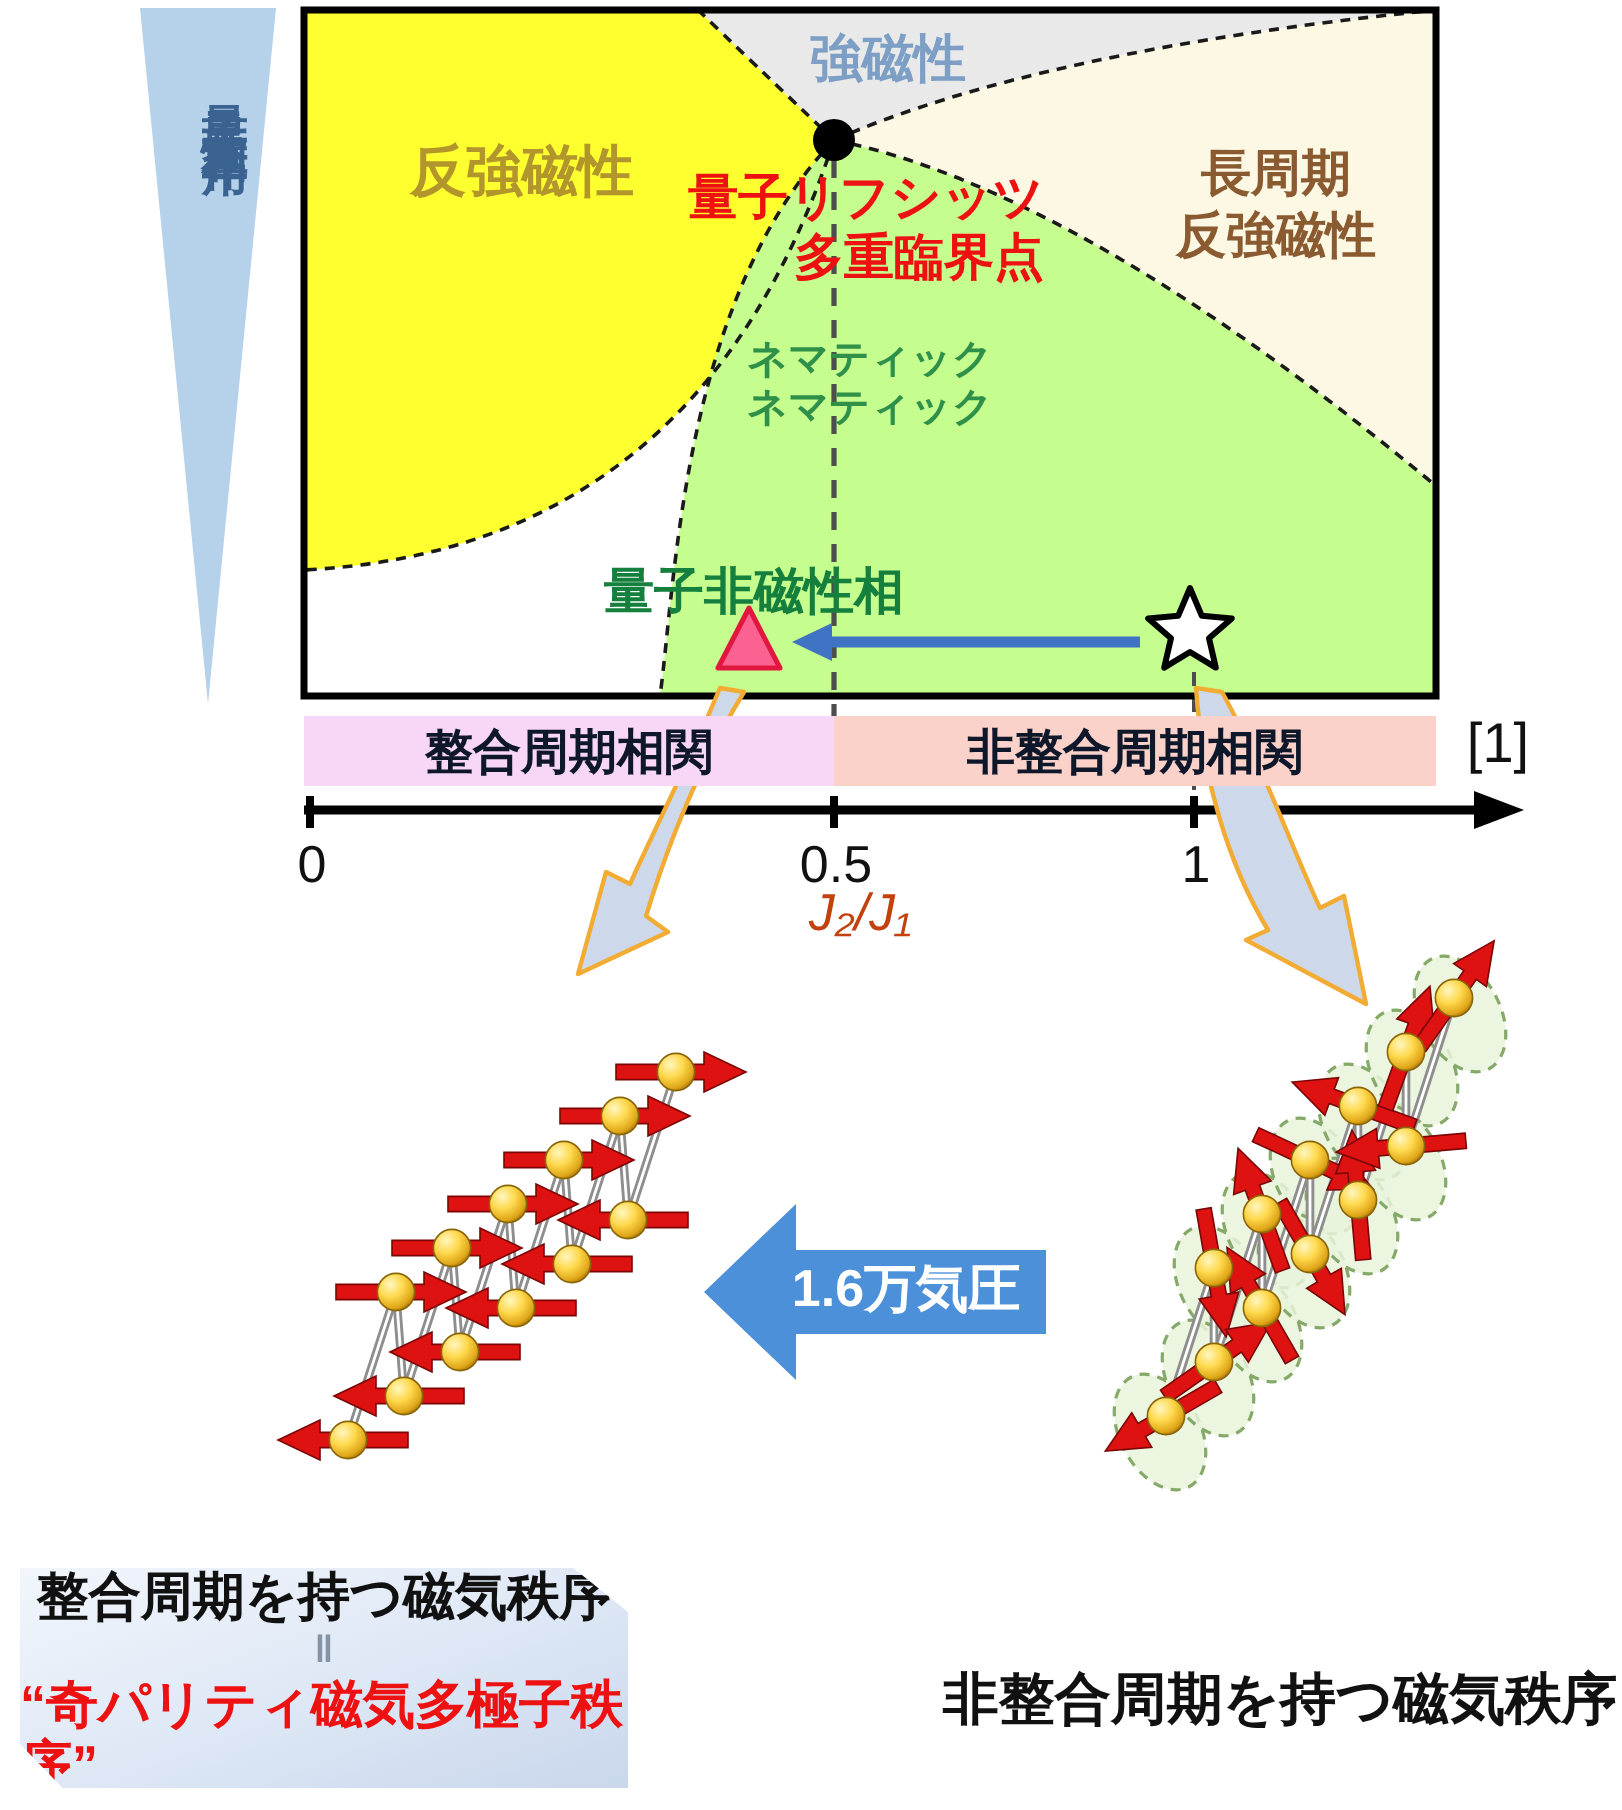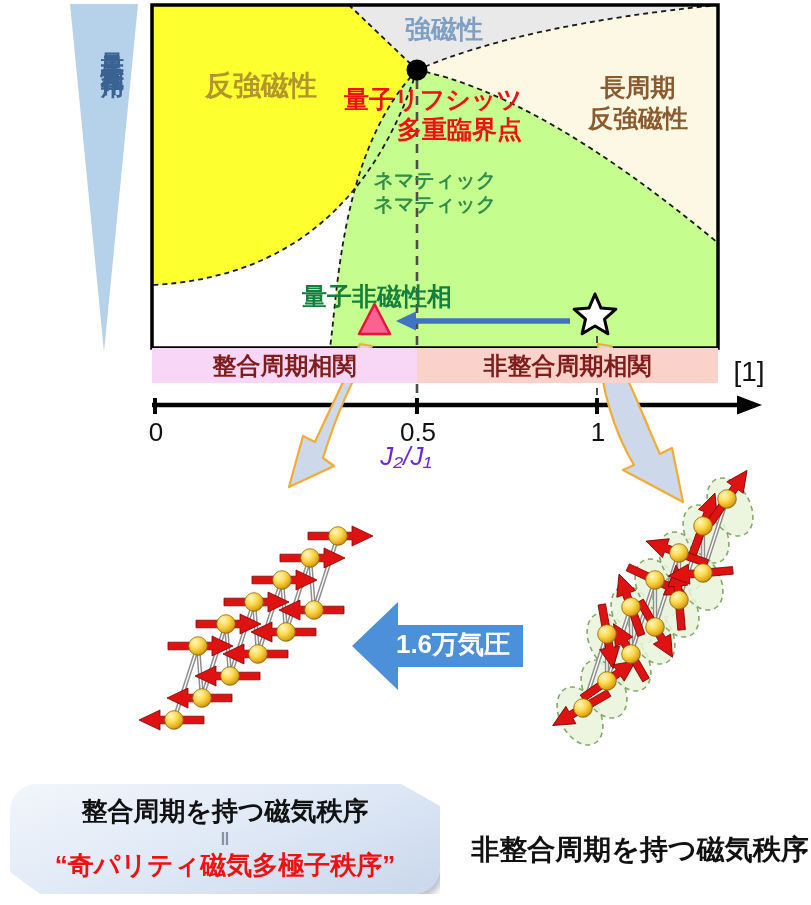--- a/index.html
+++ b/index.html
@@ -10,35 +10,35 @@
   .ctr{display:flex;align-items:center;justify-content:center;text-align:center;}
   #vert-axis-label{left:80px;top:34px;height:300px;width:46px;
      writing-mode:vertical-rl;text-orientation:upright;letter-spacing:3px;
      font-size:23px;font-weight:600;color:#3a6391;}
   #lbl-afm{left:198px;top:70px;width:126px;font-size:28px;font-weight:600;color:#b2962c;}
   #lbl-fm{left:401px;top:15px;width:86px;font-size:26px;font-weight:600;color:#7d9fc5;}
   #lbl-lpaf{left:575px;top:72px;width:126px;font-size:25px;font-weight:600;color:#8a5a30;line-height:1.22;}
   #lbl-critical{left:336px;top:85px;width:186px;font-size:25px;font-weight:700;color:#ee1111;line-height:1.18;}
   #lbl-nematic{left:342px;top:168px;width:186px;font-size:20px;font-weight:600;color:#2f9149;line-height:1.2;}
   #lbl-qnm{left:302px;top:258px;width:150px;font-size:25px;font-weight:600;color:#15803d;margin-top:24px;}
-  .band{position:absolute;top:348px;height:35px;z-index:2;font-size:24px;font-weight:600;color:#7f1d1d;}
+  .band{position:absolute;top:358px;height:35px;z-index:2;font-size:24px;font-weight:600;color:#0f172a;}
   #band-c{left:152px;width:265px;}
   #band-ic{left:417px;width:301px;}
   #lbl-ref{left:722px;top:356px;width:54px;font-size:28px;color:#111;}
   .tick-lbl{position:absolute;top:417px;z-index:2;font-size:26px;color:#111;text-align:center;}
   #tick-0{left:141px;width:30px;}
   #tick-05{left:392px;width:52px;}
   #tick-1{left:583px;width:30px;}
-  #lbl-axis{left:356px;top:442px;width:100px;font-size:26px;font-style:italic;color:#6d28d9;}
+  #lbl-axis{left:380px;top:442px;width:100px;font-size:26px;font-style:italic;color:#c2410c;}
   #lbl-pressure{left:386px;top:630px;width:134px;font-size:26px;font-weight:700;color:#fff;}
-  #box-left{left:10px;top:784px;width:430px;height:110px;z-index:2;
+  #box-left{left:10px;top:784px;width:304px;height:110px;z-index:2;
      background:linear-gradient(160deg,#f2f6fc 0%,#dde7f5 55%,#c9d7ec 100%);
      clip-path:polygon(0 0,91% 0,100% 20%,100% 100%,7% 100%,0 80%);
      box-shadow:4px 5px 6px rgba(110,120,145,.45);
-     display:flex;flex-direction:column;align-items:center;justify-content:center;border-radius:27px;}
+     display:flex;flex-direction:column;align-items:center;justify-content:flex-start;}
   #box-left .l1{font-size:26px;font-weight:600;color:#111;}
   #box-left .leq{font-size:19px;font-weight:700;color:#8593a6;margin:1px 0;}
   #box-left .l3{font-size:26px;font-weight:700;color:#ee1111;}
   #lbl-bottom-right{left:470px;top:834px;width:340px;font-size:28px;font-weight:600;color:#111;}
 </style>
 </head>
 <body>
 
 <div id="canvas">
 

